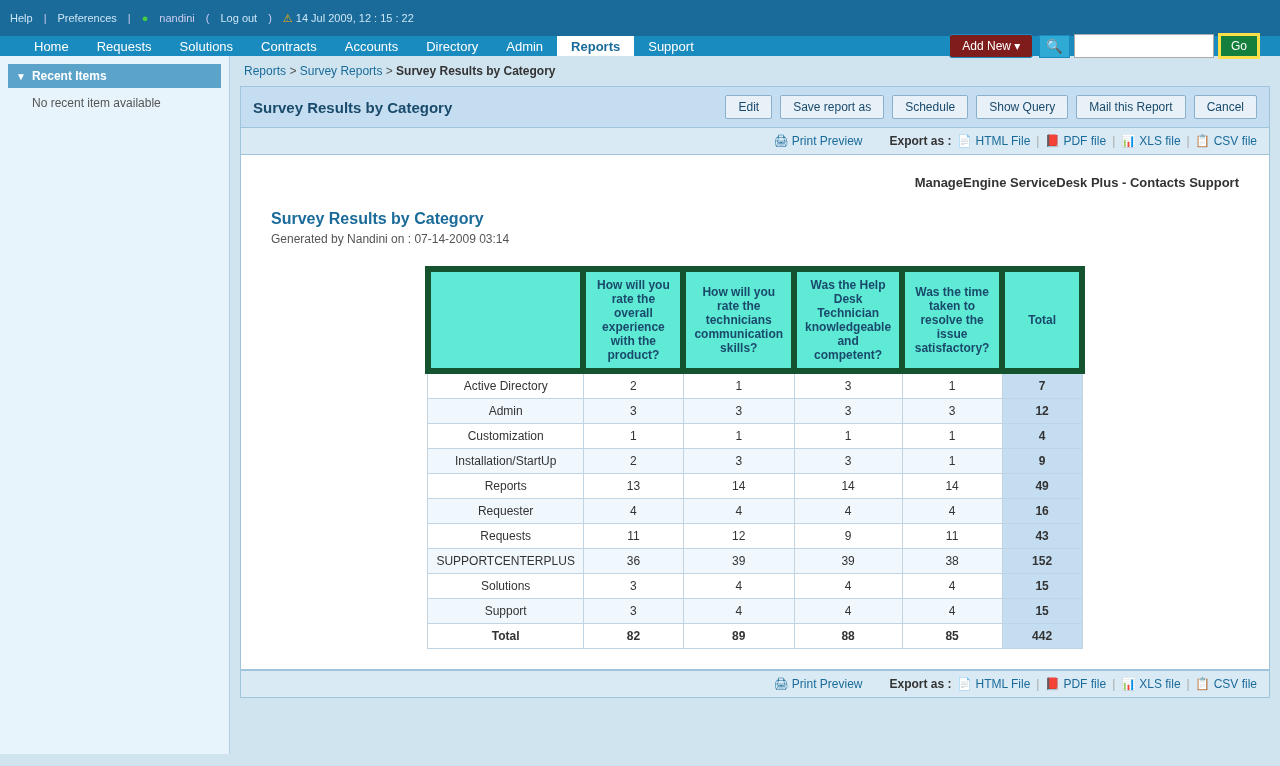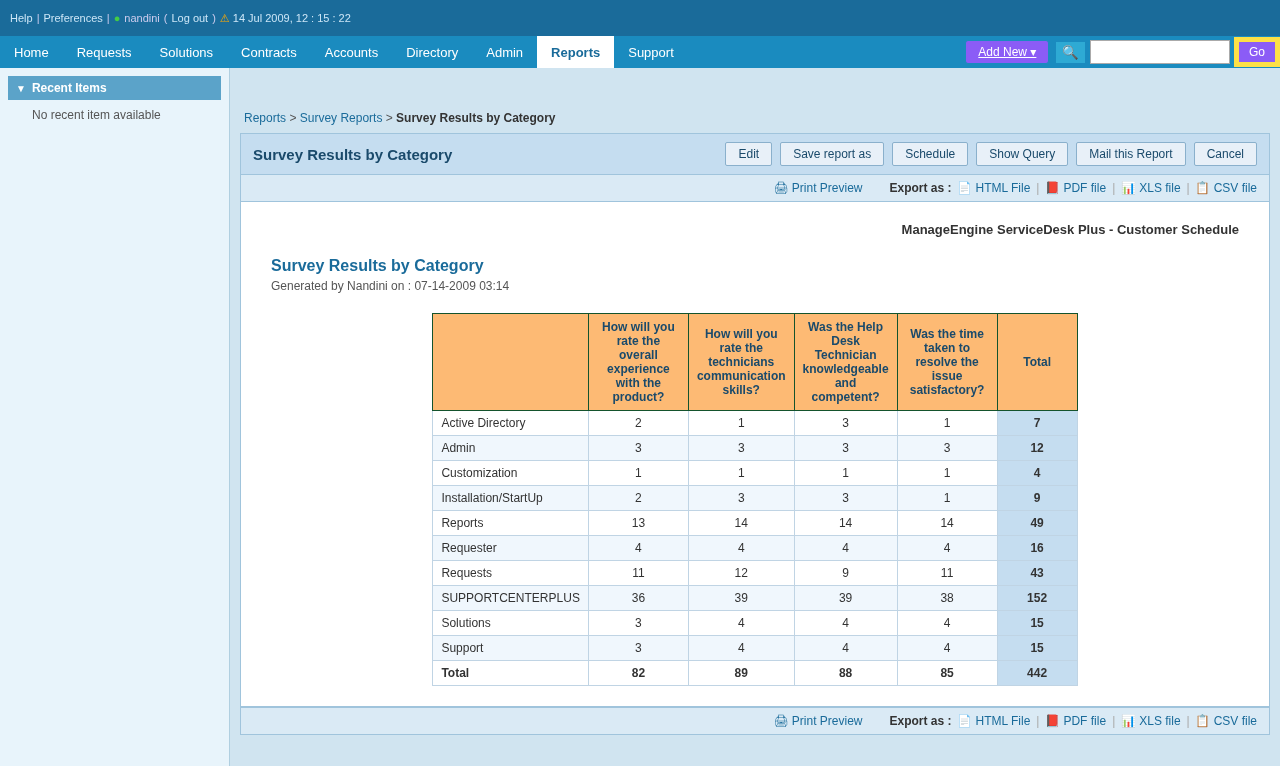--- a/index.html
+++ b/index.html
@@ -13,32 +13,32 @@
       align-items: center;
       justify-content: space-between;
       padding: 4px 10px;
       height: 36px;
     }
     .logo-area { display: flex; flex-direction: column; }
     .logo-top { font-size: 10px; color: #cce6f7; }
     .logo-main { font-size: 18px; font-weight: bold; color: white; }
     .logo-main span { color: #ffcc00; font-size: 12px; vertical-align: super; }
     .app-name { font-size: 14px; color: white; margin-left: 20px; display: flex; align-items: center; gap: 4px; }
-    .top-right { display: flex; align-items: center; gap: 4px; font-size: 11px; color: #cce; }
+    .top-right { display: flex; align-items: center; gap: 11px; font-size: 11px; color: #cce; }
     .top-right a { color: #cce6f7; text-decoration: none; }
     .top-right .alert { color: #ffaa00; }
     .datetime { color: #cce6f7; font-size: 11px; }
 
     
     .nav-bar {
       background: #1a8bbf;
       display: flex;
       align-items: center;
-      padding: 0 0;
-      height: 32px;
+      padding: 0 20px;
+      height: 20px;
     }
     .nav-item {
       color: white;
       padding: 6px 14px;
       cursor: pointer;
       font-size: 13px;
       text-decoration: none;
       display: flex;
       align-items: center;
       height: 100%;
@@ -48,48 +48,47 @@
       color: #1a6b9a;
       font-weight: bold;
     }
     .nav-right {
       margin-left: auto;
       display: flex;
       align-items: center;
       gap: 6px;
     }
     .add-new-btn {
-      background: #8b5cf6;
+      background: #7f1d1d;
       color: white;
       border: 1px solid #1a8bbf;
       padding: 4px 12px;
       cursor: pointer;
       font-size: 12px;
       border-radius: 3px;
-      text-decoration: underline;
     }
     .search-area { display: flex; align-items: center; gap: 4px; }
     .search-icon-btn {
       background: #2eaad4;
       border: 1px solid #1a8bbf;
       color: white;
       padding: 3px 6px;
       cursor: pointer;
     }
     .search-input {
       height: 24px;
       width: 140px;
       border: 1px solid #aaa;
       font-size: 12px;
       padding: 2px 4px;
     }
     .go-btn {
-      background: #8b5cf6;
+      background: #15803d;
       color: white;
-      border: 5px solid #fde047;
+      border: 3px solid #fde047;
       padding: 3px 10px;
       cursor: pointer;
       font-size: 12px;
     }
 
     
     .main-layout {
       display: flex;
       min-height: calc(100vh - 68px);
     }
@@ -126,21 +125,20 @@
       flex: 1;
       padding: 0;
       overflow: auto;
     }
 
     
     .breadcrumb {
       padding: 8px 14px;
       font-size: 12px;
       color: #555;
-      margin-top: 35px;
     }
     .breadcrumb a { color: #1a6b9a; text-decoration: none; }
     .breadcrumb .current { font-weight: bold; color: #333; }
 
     
     .report-header {
       background: #c5ddf0;
       border: 1px solid #a0c4dc;
       margin: 0 10px 0 10px;
       padding: 8px 12px;
@@ -225,38 +223,38 @@
       margin-bottom: 20px;
     }
 
     
     .report-table {
       border-collapse: collapse;
       margin: 0 auto;
       font-size: 12px;
     }
     .report-table th {
-      background: #fdba74;
+      background: #5eead4;
       color: #1a4a6b;
-      border: 1px solid #14532d;
+      border: 6px solid #14532d;
       padding: 6px 8px;
       text-align: center;
       vertical-align: middle;
     }
     .report-table td {
       border: 1px solid #c0d4e4;
       padding: 5px 8px;
       text-align: center;
       color: #333;
     }
     .report-table tr:nth-child(even) td { background: #f0f7fd; }
     .report-table tr:nth-child(odd) td { background: white; }
     .report-table .row-label {
       background: #ddeaf5;
-      text-align: left;
+      text-align: center;
       font-weight: normal;
     }
     .report-table .total-row td {
       background: #c5ddf0;
       font-weight: bold;
     }
     .report-table .total-col {
       background: #c5ddf0 !important;
       font-weight: bold;
     }
@@ -369,21 +367,21 @@
         <span>XLS file</span>
       </a>
       <span class="divider-v">|</span>
       <a class="export-link">
         <span>📋</span>
         <span>CSV file</span>
       </a>
     </div>
 
     <div class="report-content">
-      <div class="report-company">ManageEngine ServiceDesk Plus - Customer Schedule</div>
+      <div class="report-company">ManageEngine ServiceDesk Plus - Contacts Support</div>
       <div class="report-name">Survey Results by Category</div>
       <div class="report-generated">Generated by Nandini on : 07-14-2009 03:14</div>
 
       <table class="report-table">
         <thead>
           <tr>
             <th style="min-width:90px;"></th>
             <th style="width:100px;">How will you rate the overall experience with the product?</th>
             <th style="width:100px;">How will you rate the technicians communication skills?</th>
             <th style="width:100px;">Was the Help Desk Technician knowledgeable and competent?</th>

